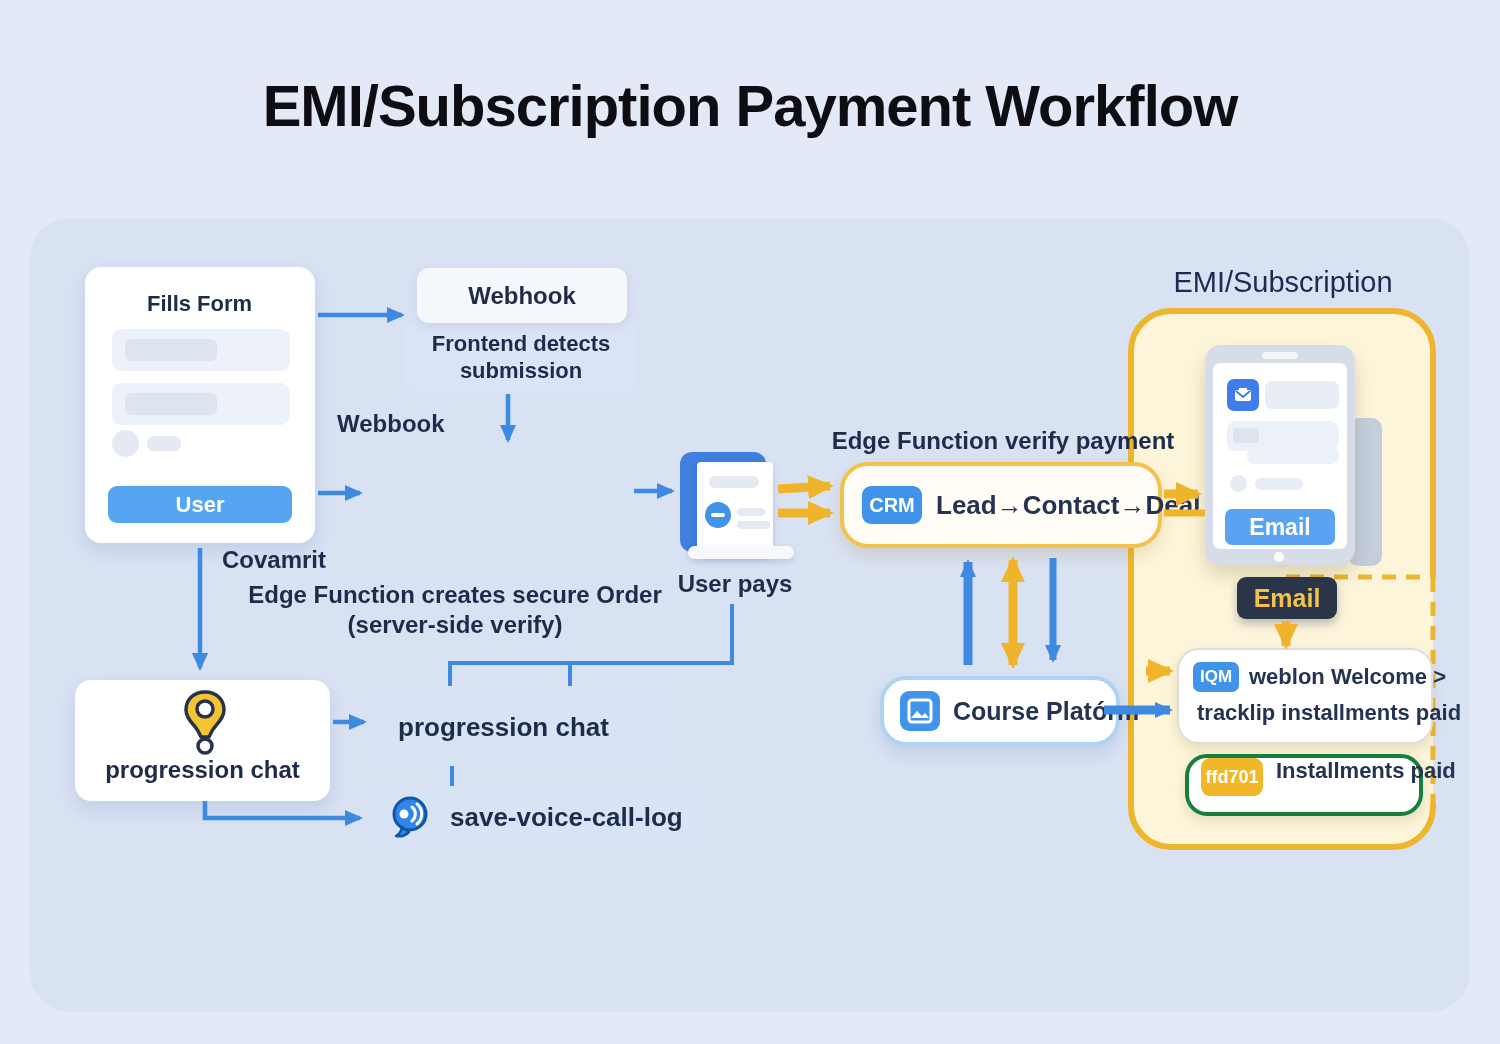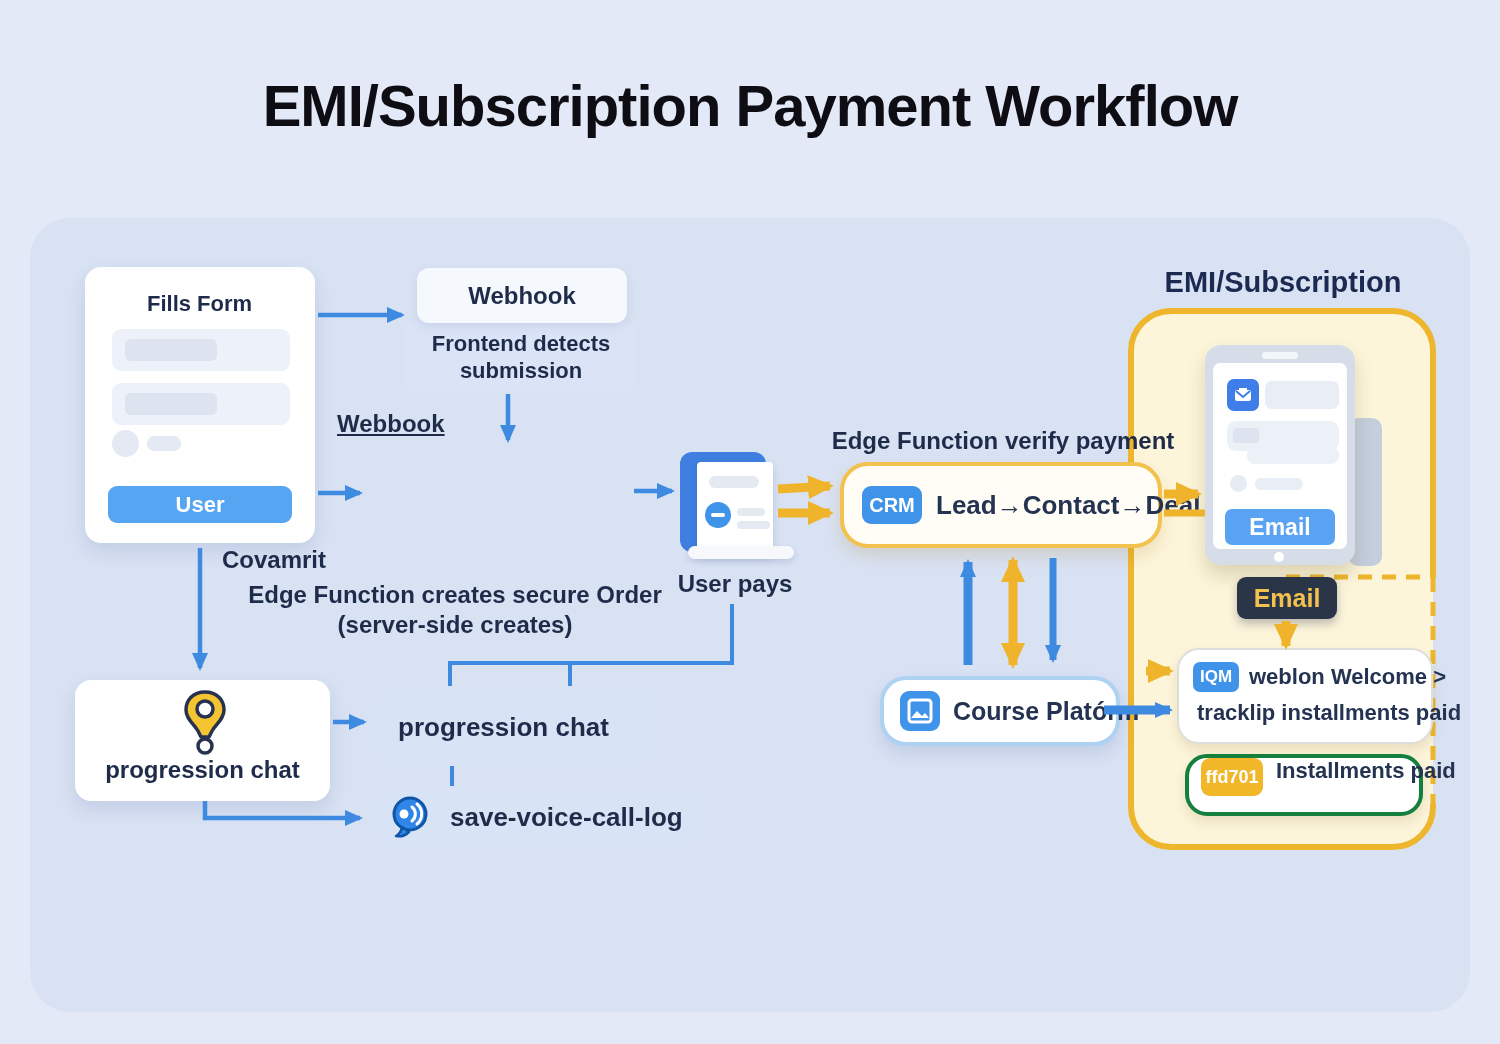--- a/index.html
+++ b/index.html
@@ -24,21 +24,21 @@
             color:#fff;font-size:22px;font-weight:700;display:flex;align-items:center;justify-content:center;}
   .caption-covamrit{left:222px;top:546px;font-size:24px;font-weight:600;}
   
   .webhook-wrap{left:405px;top:268px;width:232px;}
   .webhook-top{position:absolute;left:12px;top:0;width:210px;height:55px;background:#f5f8fd;border-radius:12px;
                display:flex;align-items:center;justify-content:center;font-size:24px;font-weight:600;
                box-shadow:0 4px 10px rgba(60,80,140,.10);}
   .webhook-sub{position:absolute;left:0;top:54px;width:232px;height:70px;background:#dbe4f6;border-radius:12px;
                display:flex;align-items:center;justify-content:center;text-align:center;font-size:22px;
                font-weight:600;line-height:1.25;padding:0 14px;box-sizing:border-box;}
-  .webbook-label{left:337px;top:410px;font-size:24px;font-weight:600;text-decoration:underline;}
+  .webbook-label{left:337px;top:410px;font-size:24px;font-weight:600;}
   
   .pay-box{left:372px;top:452px;width:256px;height:106px;background:#14213d;border:4px solid #b6d8f6;
            border-radius:26px;box-shadow:0 10px 20px rgba(40,60,120,.25);box-sizing:border-box;}
   .pay-icon{position:absolute;left:14px;top:11px;width:76px;height:76px;border-radius:17px;
             background:linear-gradient(135deg,#6d8cf5,#3a5be8);display:flex;align-items:center;justify-content:center;}
   .pay-text{position:absolute;left:102px;top:6px;}
   .pay-title{font-size:25px;font-weight:800;color:#ffffff;line-height:1.15;}
   .pay-sub{font-size:20px;font-weight:600;color:#dde7fa;line-height:1.15;}
   .pay-caption{left:235px;top:580px;width:440px;text-align:center;font-size:24px;font-weight:600;line-height:1.25;}
   
@@ -62,21 +62,21 @@
              font-weight:800;display:flex;align-items:center;justify-content:center;flex:0 0 auto;}
   .crm-pipeline{font-size:26px;font-weight:600;color:#253352;white-space:nowrap;}
   
   .course-box{left:880px;top:676px;width:240px;height:70px;background:#ffffff;border:4px solid #aed2f2;
               border-radius:26px;box-shadow:0 8px 16px rgba(60,80,140,.14);box-sizing:border-box;
               display:flex;align-items:center;gap:13px;padding:0 16px;}
   .course-icon{width:40px;height:40px;background:#3f93e8;border-radius:9px;flex:0 0 auto;
                display:flex;align-items:center;justify-content:center;}
   .course-label{font-size:25px;font-weight:600;color:#253352;white-space:nowrap;}
   
-  .emi-heading{left:1128px;top:266px;width:310px;text-align:center;font-size:29px;font-weight:700;color:#1c2a52;}
+  .emi-heading{left:1128px;top:266px;width:310px;text-align:center;font-size:29px;font-weight:400;color:#1c2a52;}
   .tablet-shadow{left:1348px;top:418px;width:34px;height:148px;background:#c5cedd;border-radius:10px;}
   .tablet{left:1205px;top:345px;width:150px;height:220px;background:#d6dde9;border-radius:16px;
           box-shadow:0 10px 18px rgba(120,110,60,.25);}
   .tab-speaker{left:57px;top:7px;width:36px;height:7px;background:#f3f6fb;border-radius:4px;}
   .tab-screen{left:8px;top:18px;width:134px;height:186px;background:#ffffff;border-radius:7px;}
   .tab-home{left:69px;top:207px;width:10px;height:10px;background:#ffffff;border-radius:50%;}
   .scr-mail{left:14px;top:16px;width:32px;height:32px;background:#3f7de8;border-radius:7px;
             display:flex;align-items:center;justify-content:center;}
   .scr-bar-top{left:52px;top:18px;width:74px;height:28px;background:#e9edf5;border-radius:7px;}
   .scr-block1{left:14px;top:58px;width:112px;height:30px;background:#ecf0f7;border-radius:9px;}
@@ -147,21 +147,21 @@
   <div class="abs caption-covamrit">Covamrit</div>
 
   <div class="abs webhook-wrap">
     <div class="webhook-sub">Frontend detects submission</div>
     <div class="webhook-top">Webhook</div>
   </div>
   <div class="abs webbook-label">Webbook</div>
 
   <div class="abs pay-caption">
     <div>Edge Function creates secure Order</div>
-    <div>(server-side creates)</div>
+    <div>(server-side verify)</div>
   </div>
 
   <div class="abs book-back"></div>
   <div class="abs book-page">
     <div class="abs bp-bar1"></div>
     <div class="abs bp-circ">
         <div class="abs bp-minus" style="left:6px;top:11px;"></div>
       </div>
     <div class="abs bp-bar2"></div>
     <div class="abs bp-bar3"></div>

